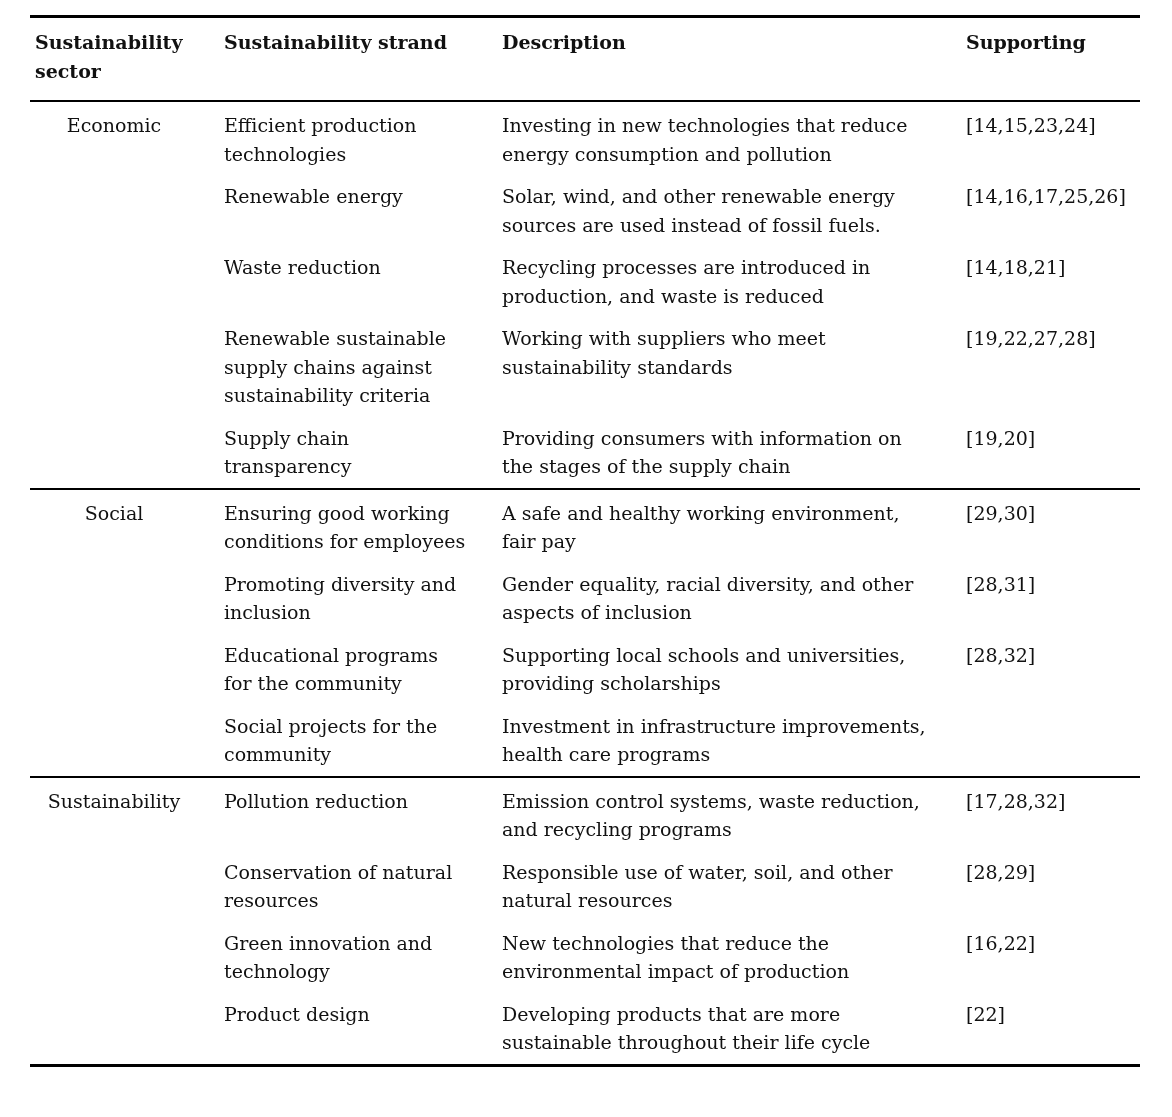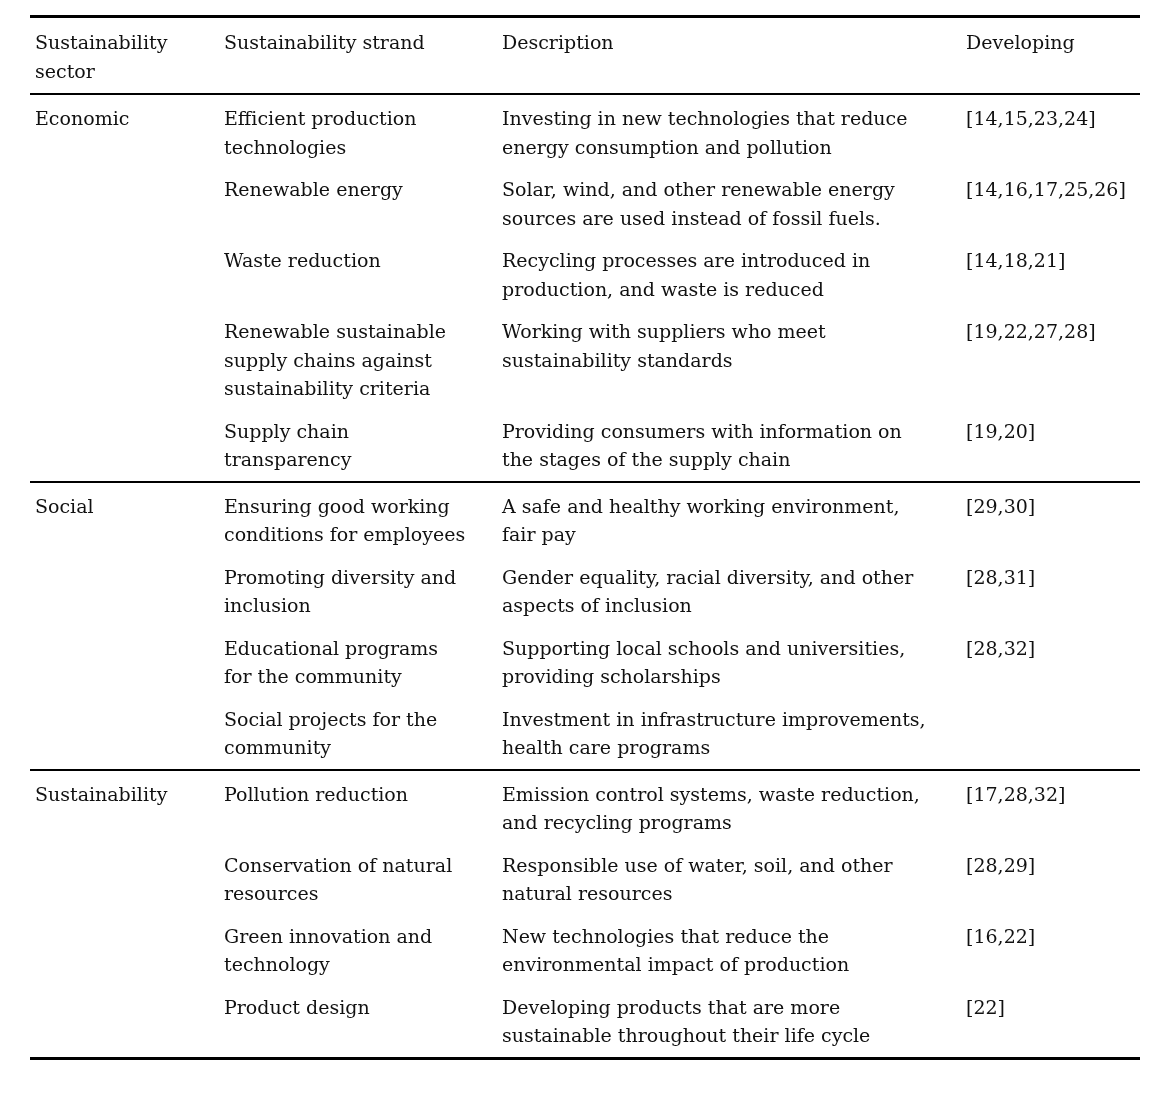--- a/index.html
+++ b/index.html
@@ -33,48 +33,48 @@
   col.c2 { width: 278px; }
   col.c3 { width: 464px; }
   col.c4 { width: 179px; }
 
   th, td {
     text-align: left;
     vertical-align: top;
     padding: 7px 26px 7px 5px;
   }
   thead th {
-    font-weight: normal;
+    font-weight: bold;
     padding-top: 10px;
-    padding-bottom: 8px;
+    padding-bottom: 15px;
     border-bottom: 2.5px solid #000;
   }
   tbody.section + tbody.section { border-top: 2.5px solid #000; }
-  tbody td.sector-cell { padding-top: 9px; }
+  tbody td.sector-cell { padding-top: 9px; text-align: center; }
   tbody tr:first-child td { padding-top: 9px; }
 </style>
 </head>
 <body>
 
 <div class="page">
   <figure>
 
     <table>
       <colgroup>
         <col class="c1">
           <col class="c2">
           <col class="c3">
           <col class="c4">
       </colgroup>
       <thead>
         <tr>
           <th>Sustainability sector</th>
           <th>Sustainability strand</th>
           <th>Description</th>
-          <th>Developing</th>
+          <th>Supporting</th>
         </tr>
       </thead>
 
       <tbody class="section">
         <tr>
           <td class="sector-cell" rowspan="5">Economic</td>
           <td>Efficient production technologies</td>
           <td>Investing in new technologies that reduce energy consumption and pollution</td>
           <td>[14,15,23,24]</td>
         </tr>

